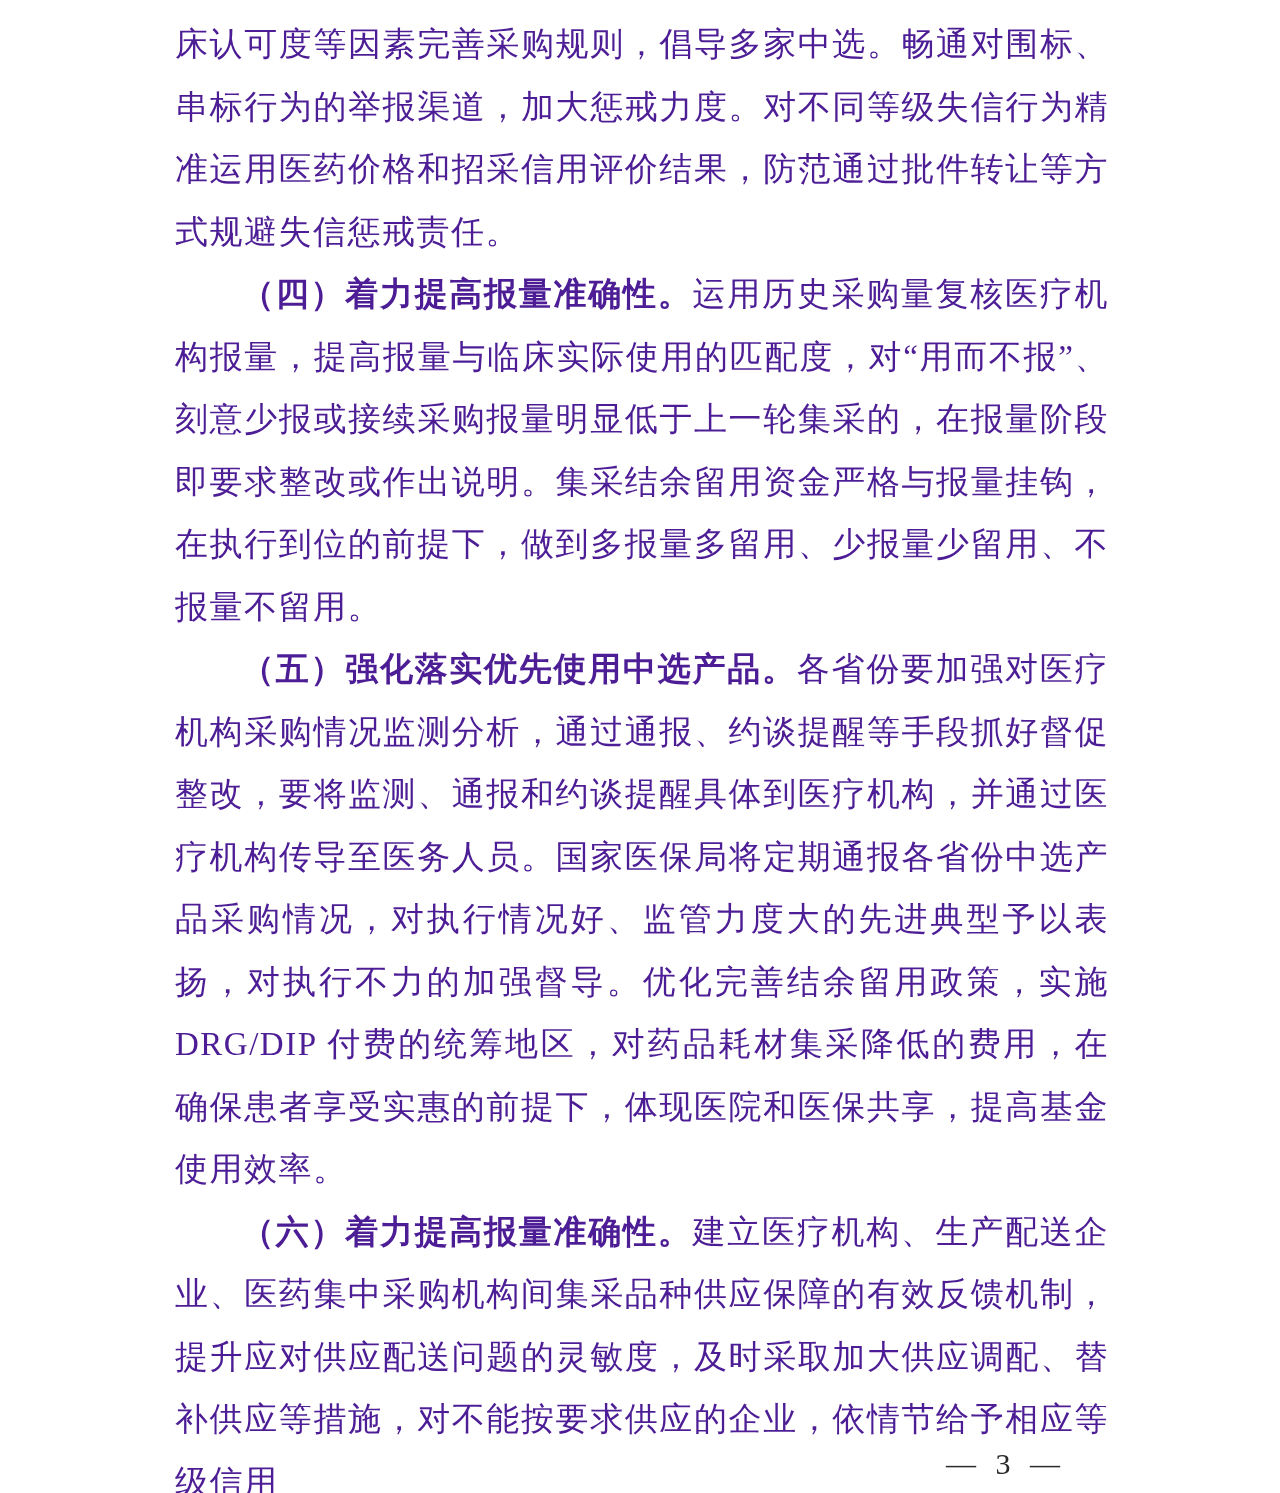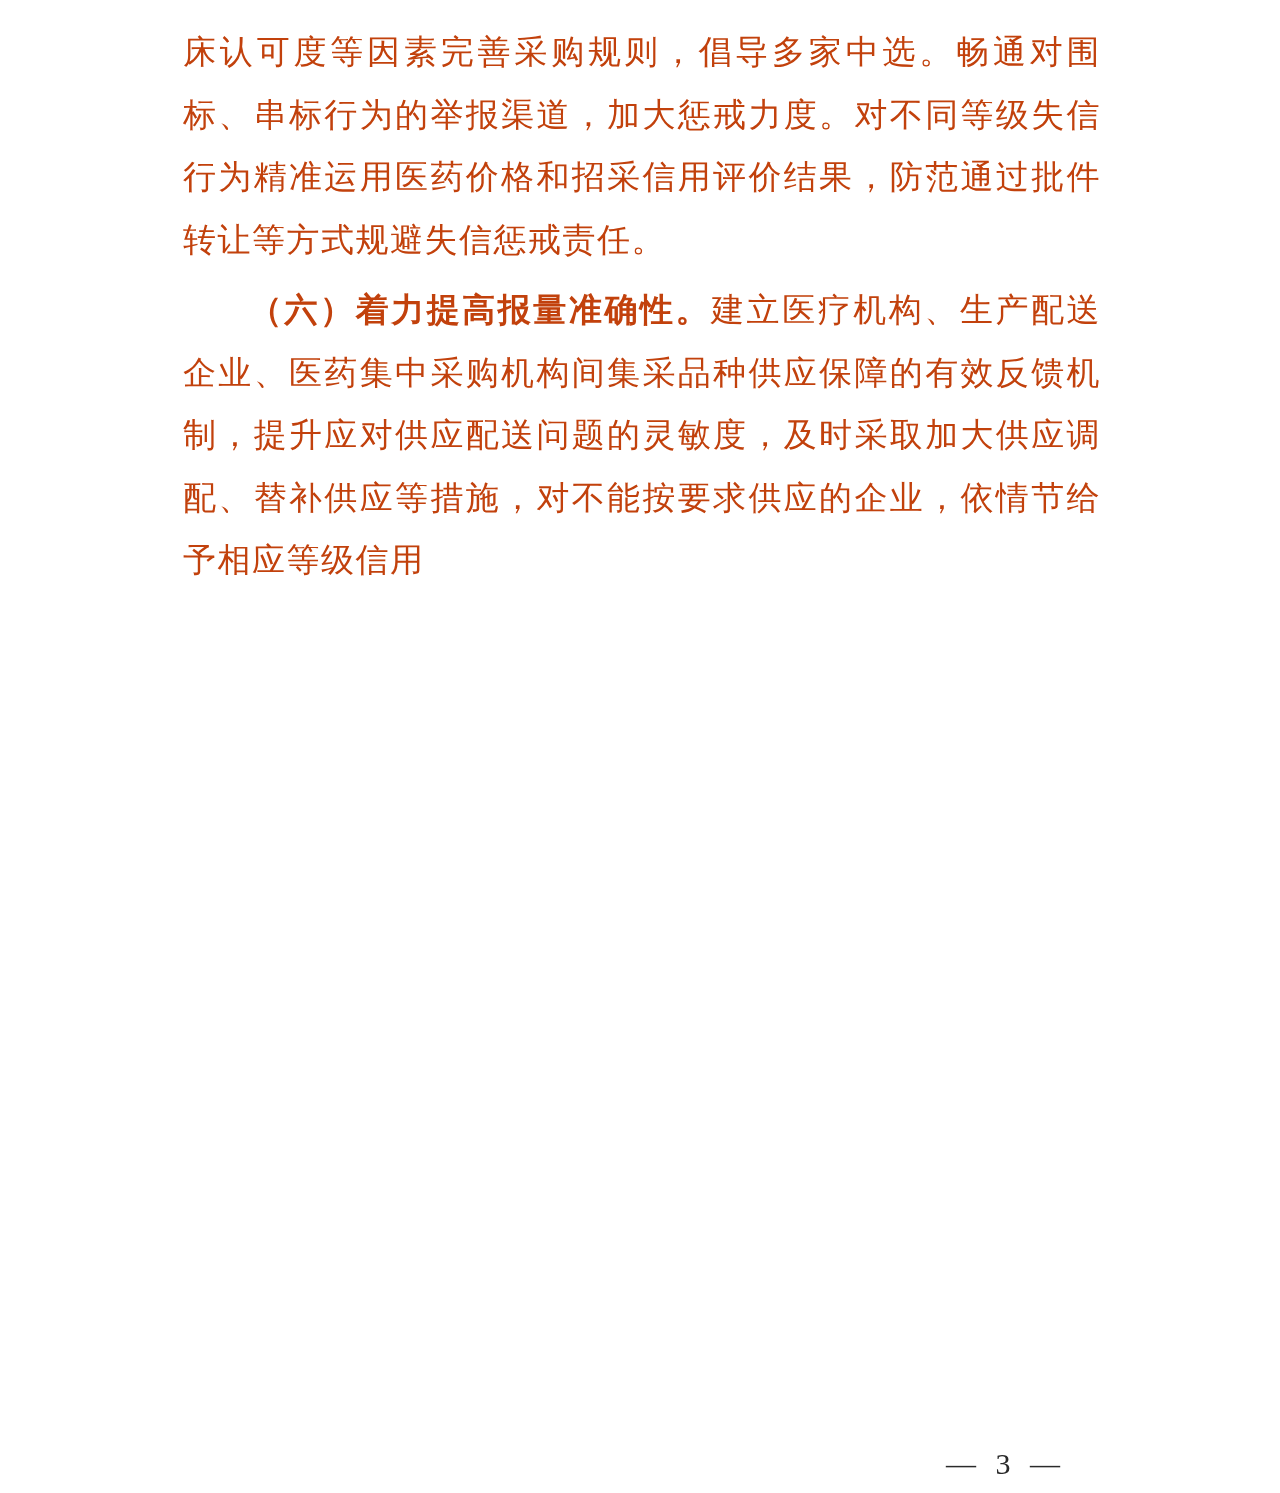--- a/index.html
+++ b/index.html
@@ -19,24 +19,24 @@
     inset: 0;
     background: #ffffff;
   }
   .content {
     position: absolute;
     left: 175px;
     top: 13px;
     width: 934px;
   }
   .para {
-    margin: 8px;
+    margin: 0;
     font-size: 33px;
     line-height: 62.5px;
-    color: #c2410c;
+    color: #4c1d95;
     text-align: justify;
     text-justify: inter-character;
     letter-spacing: 1.5px;
   }
   .para.indent {
     text-indent: 2em;
   }
   .heading {
     font-weight: bold;
   }
@@ -52,20 +52,22 @@
   }
 </style>
 </head>
 <body>
 
 <div class="page">
   <div class="content">
 
     <p class="para"><span class="heading"></span><span>床认可度等因素完善采购规则，倡导多家中选。畅通对围标、串标行为的举报渠道，加大惩戒力度。对不同等级失信行为精准运用医药价格和招采信用评价结果，防范通过批件转让等方式规避失信惩戒责任。</span></p>
 
+    <p class="para indent"><span class="heading">（四）着力提高报量准确性。</span><span>运用历史采购量复核医疗机构报量，提高报量与临床实际使用的匹配度，对“用而不报”、刻意少报或接续采购报量明显低于上一轮集采的，在报量阶段即要求整改或作出说明。集采结余留用资金严格与报量挂钩，在执行到位的前提下，做到多报量多留用、少报量少留用、不报量不留用。</span></p>
 
+    <p class="para indent"><span class="heading">（五）强化落实优先使用中选产品。</span><span>各省份要加强对医疗机构采购情况监测分析，通过通报、约谈提醒等手段抓好督促整改，要将监测、通报和约谈提醒具体到医疗机构，并通过医疗机构传导至医务人员。国家医保局将定期通报各省份中选产品采购情况，对执行情况好、监管力度大的先进典型予以表扬，对执行不力的加强督导。优化完善结余留用政策，实施 DRG/DIP 付费的统筹地区，对药品耗材集采降低的费用，在确保患者享受实惠的前提下，体现医院和医保共享，提高基金使用效率。</span></p>
 
     <p class="para indent"><span class="heading">（六）着力提高报量准确性。</span><span>建立医疗机构、生产配送企业、医药集中采购机构间集采品种供应保障的有效反馈机制，提升应对供应配送问题的灵敏度，及时采取加大供应调配、替补供应等措施，对不能按要求供应的企业，依情节给予相应等级信用</span></p>
 
   </div>
 
   <div class="footer">— 3 —</div>
 </div>
 
 </body></html>

